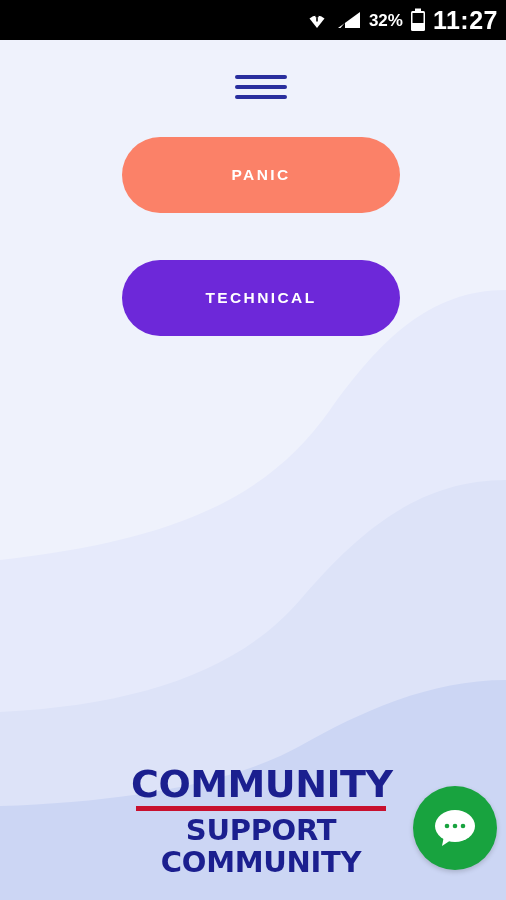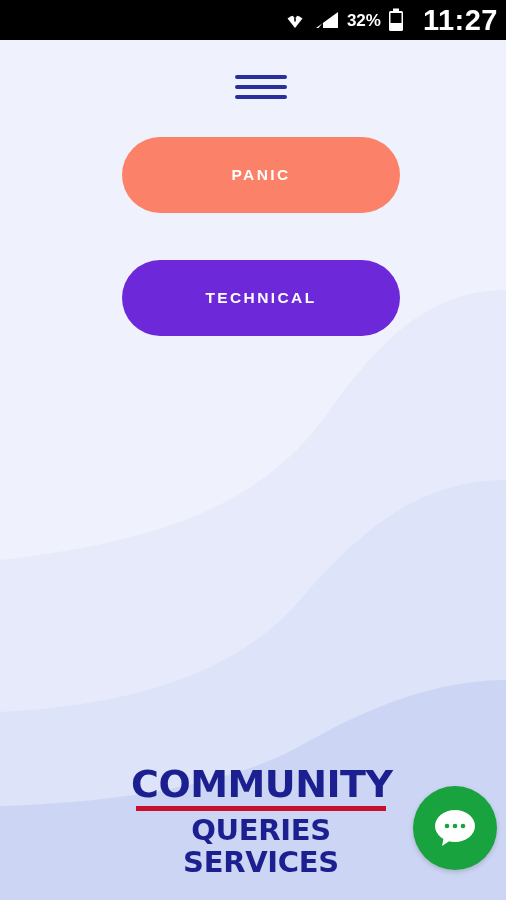--- a/index.html
+++ b/index.html
@@ -41,25 +41,25 @@
   }
   .sb-icon { display: block; }
   .sb-battery-pct {
     font-size: 17px;
     font-weight: bold;
     letter-spacing: 0px;
     color: #ffffff;
     line-height: 1;
   }
   .sb-clock {
-    font-size: 29px;
+    font-size: 25px;
     font-weight: bold;
     color: #ffffff;
     line-height: 1;
-    margin-left: 12px;
+    margin-left: 0;
     letter-spacing: 0.5px;
   }
 
   
   .bg-waves {
     position: absolute;
     left: 0;
     top: 40px;
     width: 506px;
     height: 860px;
@@ -215,21 +215,21 @@
     </div>
 
     <div class="btn-stack">
       <button class="big-btn panic">PANIC</button>
       <button class="big-btn blue">TECHNICAL</button>
     </div>
 
     <div class="logo">
       <div class="logo-line1">COMMUNITY</div>
       <div class="logo-rule"></div>
-      <div class="logo-line2">QUERIES SERVICES</div>
+      <div class="logo-line2">SUPPORT COMMUNITY</div>
     </div>
 
     <div class="chat-fab">
       <svg width="46" height="44" viewBox="0 0 46 44">
         <ellipse cx="23" cy="20" rx="20" ry="16" fill="#ffffff"></ellipse>
         <path d="M12 30 L10 40 L22 32 Z" fill="#ffffff"></path>
         <circle cx="15" cy="20" r="2.3" fill="#18a33f"></circle>
         <circle cx="23" cy="20" r="2.3" fill="#18a33f"></circle>
         <circle cx="31" cy="20" r="2.3" fill="#18a33f"></circle>
       </svg>

